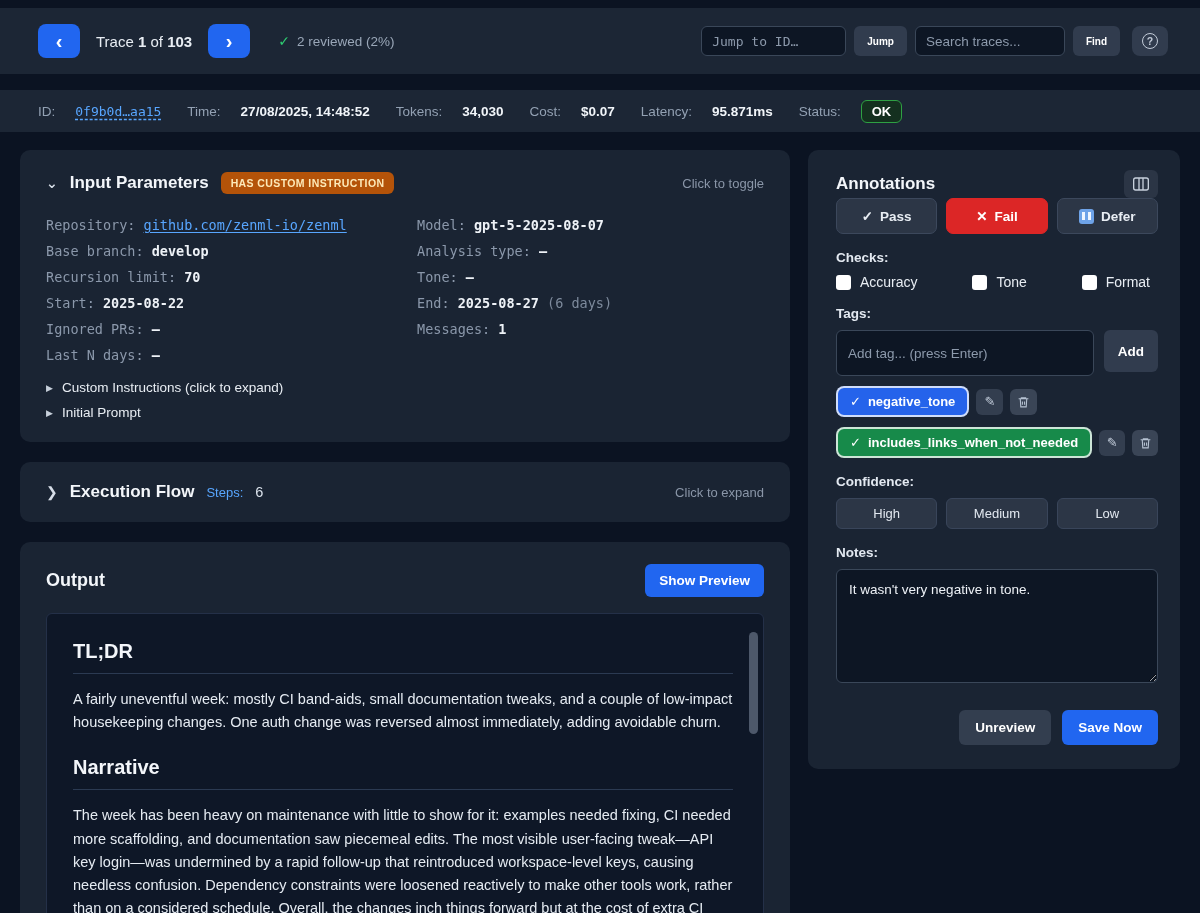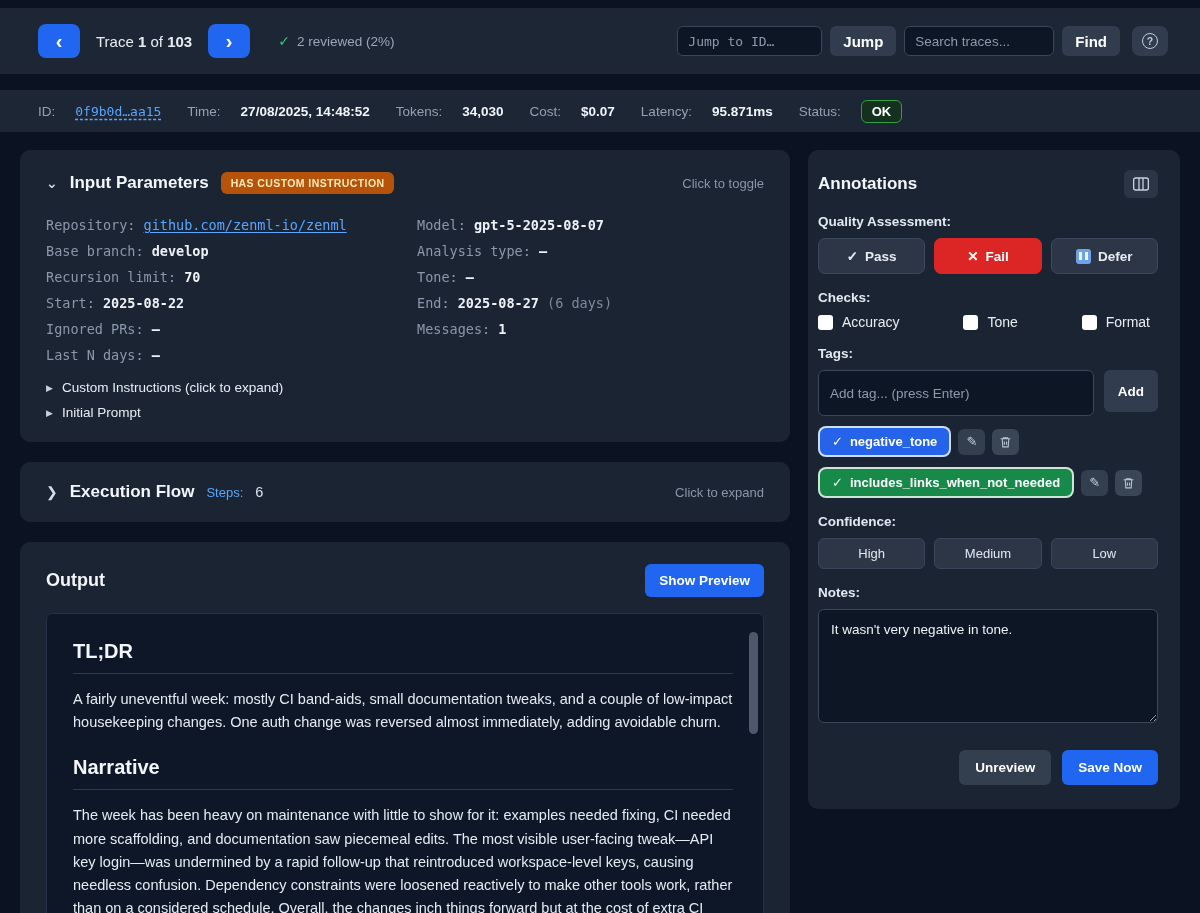--- a/index.html
+++ b/index.html
@@ -28,21 +28,21 @@
   .topbar-right { margin-left:auto; display:flex; align-items:center; gap:8px; }
   .tb-input {
     height:30px; background:#0d1624; border:1px solid #3a4759; border-radius:6px;
     color:#cbd5e1; padding:0 10px; font-size:13px; outline:none;
   }
   .tb-input::placeholder { color:#8d9aac; }
   #jump-input { width:145px; font-family:"DejaVu Sans Mono","Liberation Mono",monospace; }
   #search-input { width:150px; font-family:"Liberation Sans","DejaVu Sans",sans-serif; font-size:13.5px; }
   .tb-btn {
     height:30px; padding:0 13px; background:#313c4e; color:#fff; border:none;
-    border-radius:6px; font-size:15px; font-weight:700; cursor:pointer;
+    border-radius:6px; font-size:10px; font-weight:700; cursor:pointer;
   }
   .help-btn {
     width:36px; height:30px; background:#313c4e; border:none; border-radius:8px;
     display:flex; align-items:center; justify-content:center; cursor:pointer; margin-left:4px;
   }
   .help-glyph {
     width:16px; height:16px; border:1.5px solid #c2cbd8; border-radius:50%;
     color:#c2cbd8; font-size:10.5px; font-weight:700; display:flex; align-items:center; justify-content:center;
   }
 
@@ -106,21 +106,21 @@
     font-size:20px; font-weight:700; color:#f3f6fa;
     border-bottom:1px solid #2b3a52; padding-bottom:10px; margin-bottom:14px;
   }
   .output-content p { font-size:14.5px; line-height:1.6; color:#e5ebf2; margin-bottom:22px; }
   .out-scrollbar {
     position:absolute; top:18px; right:5px; width:9px; height:102px;
     background:#4d586a; border-radius:5px; cursor:grab;
   }
 
   
-  .panel-annot { padding:20px 22px 24px 10px; }
+  .panel-annot { padding:20px 22px 24px 28px; }
   .annot-head { display:flex; align-items:center; justify-content:space-between; }
   .icon-sq-btn {
     width:34px; height:28px; background:#2b3545; border:none; border-radius:6px;
     display:flex; align-items:center; justify-content:center; cursor:pointer;
   }
   .sec-label { font-size:13.5px; font-weight:700; color:#e3e9f1; margin:16px 0 9px 0; }
   .qa-row { display:flex; gap:9px; }
   .qa-btn {
     flex:1; height:36px; background:#2c3646; border:1px solid #3c485c; border-radius:7px;
     color:#e8edf3; font-size:13.5px; font-weight:700; cursor:pointer;
@@ -330,21 +330,20 @@
       <span class="panel-title">Annotations</span>
       <button class="icon-sq-btn">
         <svg width="16" height="14" viewBox="0 0 24 20" fill="none" stroke="#c7d0dc" stroke-width="2">
             <rect x="1" y="1" width="22" height="18" rx="3"></rect>
             <line x1="9" y1="1" x2="9" y2="19"></line>
             <line x1="15" y1="1" x2="15" y2="19"></line>
           </svg>
       </button>
     </div>
 
-    <div class="sec-label">Quality Assessment:</div>
     <div class="qa-row">
       <button class="qa-btn">
         <span>✓</span>
         <span>Pass</span>
       </button>
       <button class="qa-btn fail">
         <span>✕</span>
         <span>Fail</span>
       </button>
       <button class="qa-btn">

